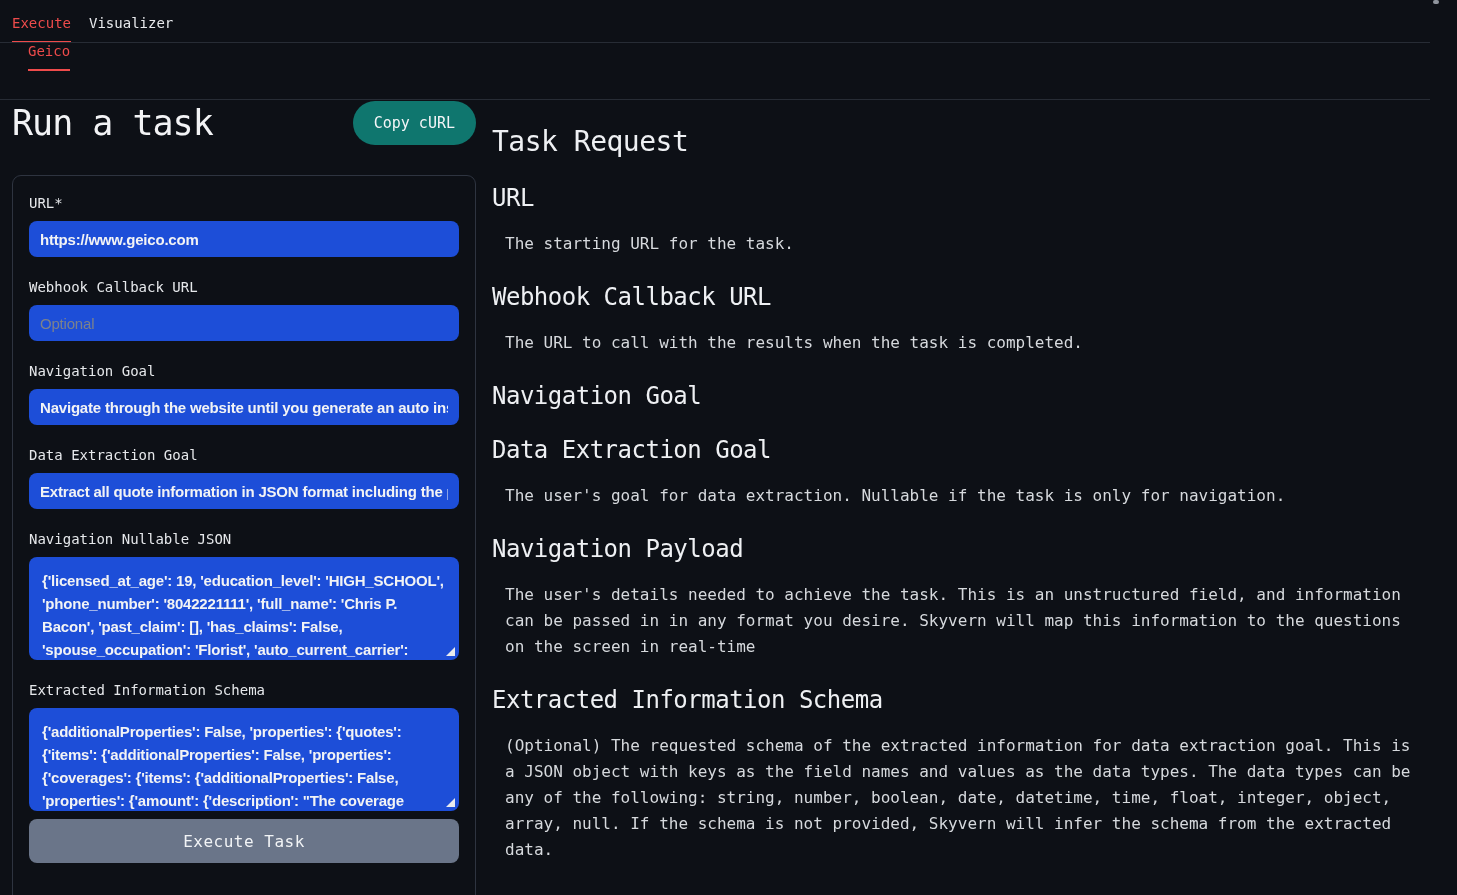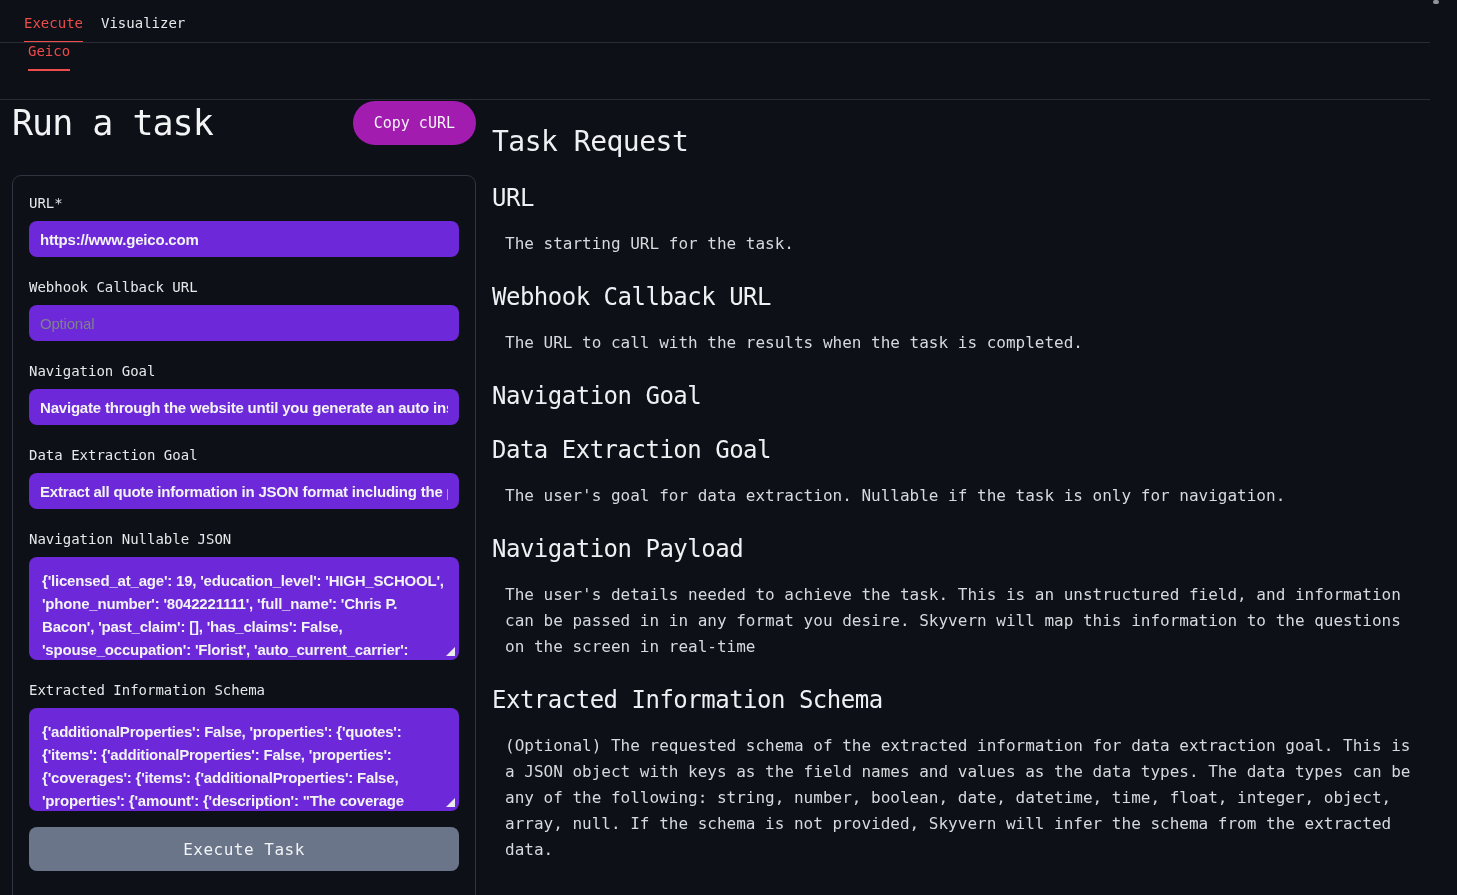--- a/index.html
+++ b/index.html
@@ -7,60 +7,60 @@
   body {
     width: 1457px; height: 895px;
     background: #0d1016;
     overflow: hidden;
     font-family: "DejaVu Sans Mono", monospace;
     position: relative;
   }
   .divider { position: absolute; left: 0; bottom: 0; width: 1430px; height: 1px; background: #272c35; }
 
   
-  .topnav { position: relative; height: 43px; padding-left: 24px; display: flex; align-items: flex-end; gap: 18px; }
+  .topnav { position: relative; height: 43px; padding-left: 12px; display: flex; align-items: flex-end; gap: 18px; }
   .subnav { position: relative; height: 57px; padding-left: 28px; display: flex; align-items: flex-start; }
   .tab { position: relative; font-size: 14px; color: #e8eaed; padding: 0 0 12px 0; cursor: pointer; }
   .tab.active { color: #ee4b4b; }
   .tab.active::after { content: ""; position: absolute; left: 0; right: 0; bottom: 0; height: 2px; background: #ee4b4b; }
 
   
   .main { display: flex; padding: 0 12px; }
   .left { width: 464px; flex-shrink: 0; }
   .right { flex: 1; padding-left: 16px; max-width: 965px; }
 
   .left-header { height: 45px; display: flex; align-items: center; justify-content: space-between; }
   .left-header h1 { margin: 0; font-size: 35px; font-weight: normal; color: #f2f3f5; letter-spacing: -1px; }
   .pill {
     height: 44px; padding: 0 21px; border: none; border-radius: 22px;
-    background: #a21caf; color: #f4f5f7; font-family: "DejaVu Sans Mono", monospace;
+    background: #0f766e; color: #f4f5f7; font-family: "DejaVu Sans Mono", monospace;
     font-size: 15px; cursor: pointer;
   }
 
   .card {
     margin-top: 30px; border: 1px solid #2e3440; border-radius: 9px;
     padding: 20px 16px 16px; height: 745px;
   }
   .group + .group { margin-top: 23px; }
   .group label { display: block; font-size: 14px; line-height: 14px; color: #e6e8eb; margin-bottom: 11px; }
   .field {
-    display: block; width: 100%; background: #6d28d9; border: none; border-radius: 8px;
+    display: block; width: 100%; background: #1d4ed8; border: none; border-radius: 8px;
     color: #f2f3f5; font-family: "Liberation Sans", sans-serif; font-weight: 700;
     font-size: 15px; letter-spacing: -0.2px; outline: none;
   }
   input.field { height: 36px; padding: 0 11px; white-space: nowrap; overflow: hidden; }
   input.field::placeholder { color: #7c828c; font-weight: 400; }
   .ta-wrap { position: relative; }
   textarea.field { height: 103px; padding: 12px 13px; line-height: 23px; resize: none; overflow: hidden; }
   .resizer {
     position: absolute; right: 4px; bottom: 4px; width: 0; height: 0;
     border-left: 9px solid transparent; border-bottom: 9px solid #e9ebee;
   }
   .execute-btn {
-    margin-top: 16px; width: 100%; height: 44px; border: none; border-radius: 8px;
+    margin-top: 8px; width: 100%; height: 44px; border: none; border-radius: 8px;
     background: #6a7589; color: #f2f4f6; font-family: "DejaVu Sans Mono", monospace;
     font-size: 16px; letter-spacing: 0.5px; cursor: pointer;
   }
 
   
   .rtitle { margin: 26px 0 0; font-size: 28px; line-height: 32px; font-weight: normal; color: #eef0f3; letter-spacing: -0.5px; }
   .section h3 { margin: 26px 0 0; font-size: 24px; line-height: 28px; font-weight: normal; color: #eef0f3; letter-spacing: -0.5px; }
   .section p { margin: 19px 13px 0; font-size: 16px; line-height: 26px; color: #d6d9dd; }
 
   .scroll-thumb { position: absolute; top: 0; right: 18px; width: 6px; height: 4px; background: #8f949d; border-radius: 2px; }

